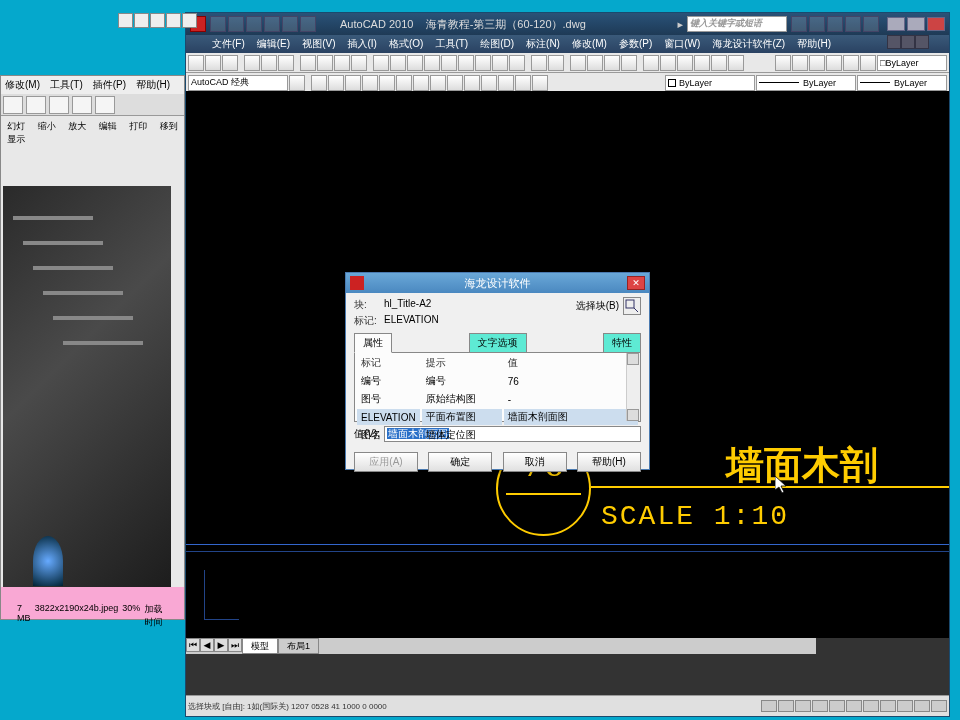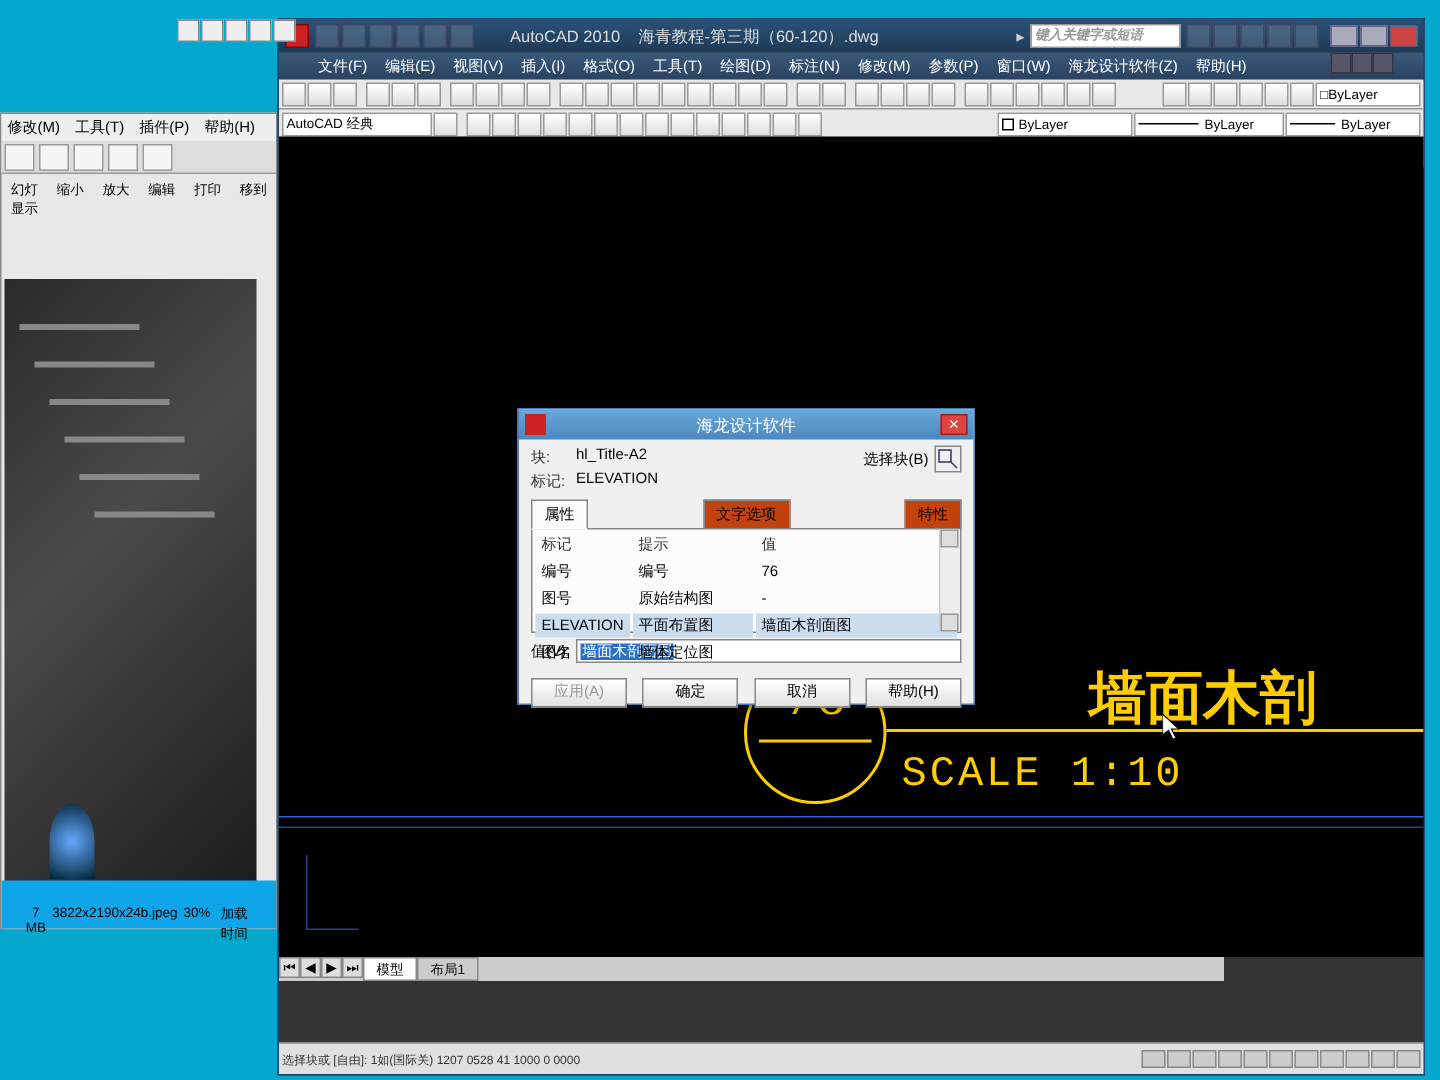--- a/index.html
+++ b/index.html
@@ -5,21 +5,21 @@
 * { box-sizing: border-box; margin: 0; padding: 0; font-family: "Microsoft YaHei", sans-serif; }
 body { background: #05a8cc; width: 960px; height: 720px; position: relative; overflow: hidden; }
 #viewer { position: absolute; left: 0; top: 75px; width: 185px; height: 545px; background: #e8e8e8; border: 1px solid #888; }
 #viewer-menubar { height: 18px; background: #eee; font-size: 10px; padding: 2px 4px; display: flex; gap: 10px; }
 #viewer-toolbar { height: 22px; background: #ddd; border-bottom: 1px solid #999; display: flex; gap: 3px; padding: 2px; }
 .vtool { width: 20px; height: 18px; border: 1px solid #999; background: #f5f5f5; }
 #viewer-btns { display: flex; gap: 4px; padding: 2px; justify-content: space-between; }
 .vbtn { font-size: 9px; padding: 2px 2px; text-align: center; flex: 1; }
 #viewer-img { position: absolute; top: 110px; left: 2px; width: 168px; height: 420px; background: linear-gradient(135deg, #2a2a2a, #4a4a4a 40%, #1a1a1a); overflow: hidden; }
 .stair { position: absolute; width: 80px; height: 4px; background: #888; }
-#viewer-status { position: absolute; bottom: 0; left: 0; right: 0; height: 16px; background: #0ea5e9; font-size: 9px; padding: 16px; display: flex; gap: 4px; text-align: center; }
+#viewer-status { position: absolute; bottom: 0; left: 0; right: 0; height: 16px; background: #f9a8d4; font-size: 9px; padding: 16px; display: flex; gap: 4px; }
 
 #acad { position: absolute; left: 185px; top: 12px; width: 765px; height: 705px; background: #333; border: 1px solid #1a4a6e; }
 #acad-title { height: 22px; background: linear-gradient(#2a5278, #1e3a56); display: flex; align-items: center; padding: 0 4px; color: #ddd; font-size: 11px; gap: 4px; }
 #acad-logo { width: 16px; height: 16px; background: #c22; border: 1px solid #800; }
 .qat { display: flex; gap: 2px; }
 .qat-btn { width: 16px; height: 16px; background: rgba(255,255,255,0.15); border: 1px solid #446; }
 #acad-title-text { margin-left: 20px; flex: 1; }
 .search-box { width: 100px; height: 16px; background: #fff; border: 1px solid #999; font-size: 9px; color: #999; padding: 0 2px; font-style: italic; font-weight: bold; }
 .win-ctrl { display: flex; gap: 2px; margin-left: 4px; }
 .wc { width: 18px; height: 14px; background: #aab; border: 1px solid #668; }
@@ -70,21 +70,21 @@
 #dialog { position: absolute; left: 345px; top: 272px; width: 305px; height: 198px; background: #f0f0f0; border: 1px solid #4a7ab0; box-shadow: 2px 2px 6px rgba(0,0,0,0.4); }
 #dlg-title { height: 20px; background: linear-gradient(#6aa8d8, #4a88c0); display: flex; align-items: center; padding: 0 4px; color: #fff; font-size: 11px; }
 #dlg-icon { width: 14px; height: 14px; background: #c22; margin-right: 4px; }
 #dlg-close { margin-left: auto; width: 18px; height: 14px; background: #d44; border: 1px solid #922; text-align: center; line-height: 12px; font-size: 9px; }
 #dlg-body { padding: 4px 8px; font-size: 10px; }
 .dlg-row { display: flex; padding: 1px 0; }
 .dlg-row label { width: 30px; color: #333; }
 #select-block { position: absolute; right: 30px; top: 26px; font-size: 10px; }
 #select-block-btn { position: absolute; right: 8px; top: 24px; width: 18px; height: 18px; border: 1px solid #888; background: #eee; }
 #dlg-tabs { display: flex; margin-top: 4px; justify-content: space-between; }
-.dtab { padding: 2px 8px; font-size: 10px; border: 1px solid #888; background: #c2410c; }
+.dtab { padding: 2px 8px; font-size: 10px; border: 1px solid #888; background: #5eead4; }
 .dtab.active { background: #fcfcfc; border-bottom: 1px solid #fcfcfc; position: relative; z-index: 2; }
 #dlg-tab-content { border: 1px solid #888; background: #fcfcfc; height: 70px; position: relative; margin-top: -1px; }
 #attr-table { width: 100%; font-size: 10px; }
 #attr-table th { text-align: left; font-weight: normal; padding: 1px 4px; color: #333; }
 #attr-table td { padding: 1px 4px; }
 #attr-table tr.sel td { background: #cde; }
 .scroll-v { position: absolute; right: 0; top: 0; width: 14px; bottom: 0; background: #eee; border-left: 1px solid #ccc; }
 .scroll-btn { width: 12px; height: 12px; background: #ddd; border: 1px solid #999; position: absolute; left: 0; }
 #val-row { display: flex; margin-top: 4px; align-items: center; }
 #val-row label { font-size: 10px; margin-right: 4px; }

